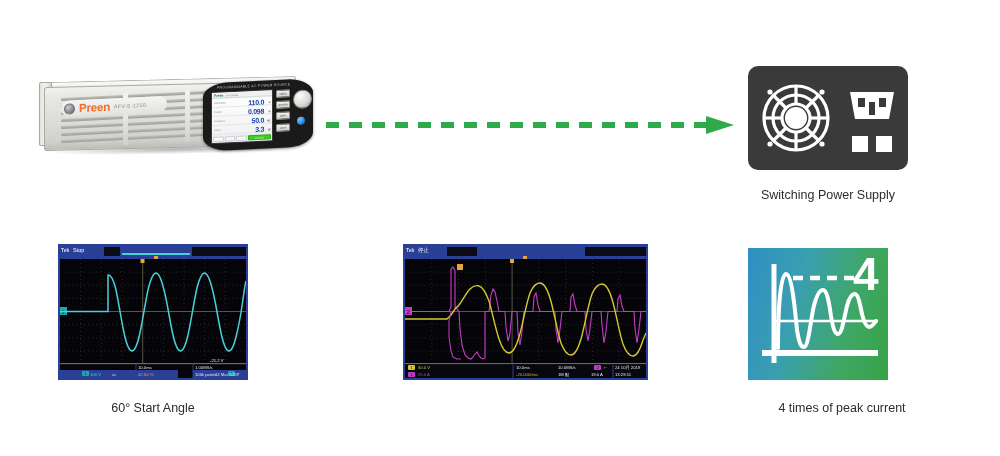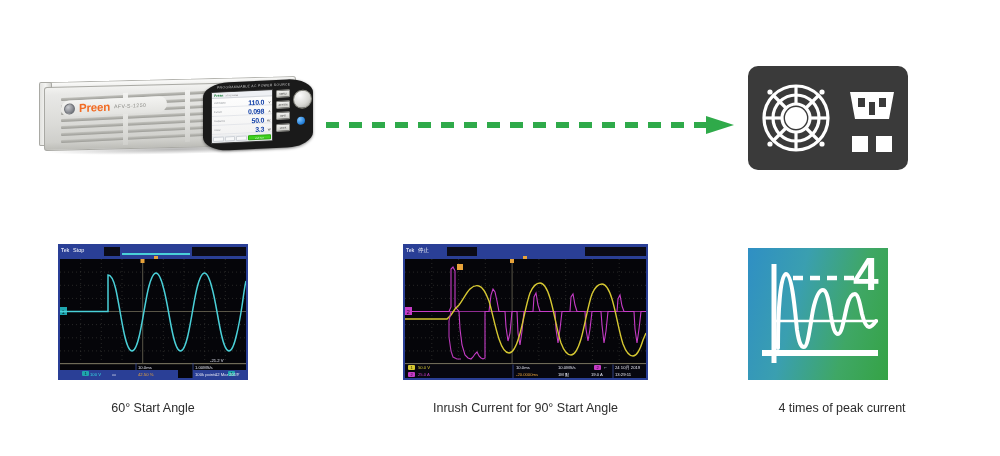--- a/index.html
+++ b/index.html
@@ -229,20 +229,21 @@
           <rect x="110" y="32" width="7" height="9" fill="#3a3a3a"></rect>
           <rect x="131" y="32" width="7" height="9" fill="#3a3a3a"></rect>
           <rect x="121" y="36" width="6" height="13" fill="#3a3a3a"></rect>
         </g>
 
         <rect x="104" y="70" width="16" height="16" fill="#ffffff"></rect>
         <rect x="128" y="70" width="16" height="16" fill="#ffffff"></rect>
       </svg>
     </div>
   </div>
+  <div class="sps-cap">Switching Power Supply</div>
 
   <div class="scope" style="left:58px; top:244px; width:190px; height:136px;">
     <div class="scope-frame">
       <div class="scope-topbar">
         <svg width="186" height="13" viewBox="0 0 186 13">
           <rect x="0" y="0" width="186" height="13" fill="#2a3f96"></rect>
           <rect x="44" y="0" width="142" height="9" fill="#0b0b16"></rect>
           <rect x="60" y="0" width="72" height="9" fill="#2a3f96"></rect>
           <rect x="62" y="6" width="68" height="2" fill="#4ad0d8"></rect>
           <rect x="94" y="9" width="4" height="4" fill="#e8a33a"></rect>
@@ -408,21 +409,20 @@
                        color:#2b062b;font-size:4px;text-align:center;line-height:5px;border-radius:1px;">2</span>
           <span style="position:absolute;left:199px;top:0.4px;color:#cfd3e8;font-size:5px;">⌐</span>
           <span style="position:absolute;left:186px;top:7.8px;color:#e4e6f2;">19.0 A</span>
 
           <span style="position:absolute;left:210px;top:1px;color:#e8e8f2;">24 10月 2019</span>
           <span style="position:absolute;left:210px;top:7.8px;color:#e8e8f2;">13:29:11</span>
         </div>
       </div>
     </div>
   </div>
-  <div class="scope-cap" style="left:383px; top:401px; width:285px;">Inrush Current for 90° Start Angle</div>
 
   <div id="peak">
     <div class="peak-box">
       <svg width="140" height="132" viewBox="0 0 140 132">
 
         <line x1="26" y1="16" x2="26" y2="115" stroke="#ffffff" stroke-width="5"></line>
 
         <line x1="14" y1="105" x2="130" y2="105" stroke="#ffffff" stroke-width="6"></line>
 
         <line x1="26" y1="73" x2="130" y2="73" stroke="#ffffff" stroke-width="2.5"></line>

